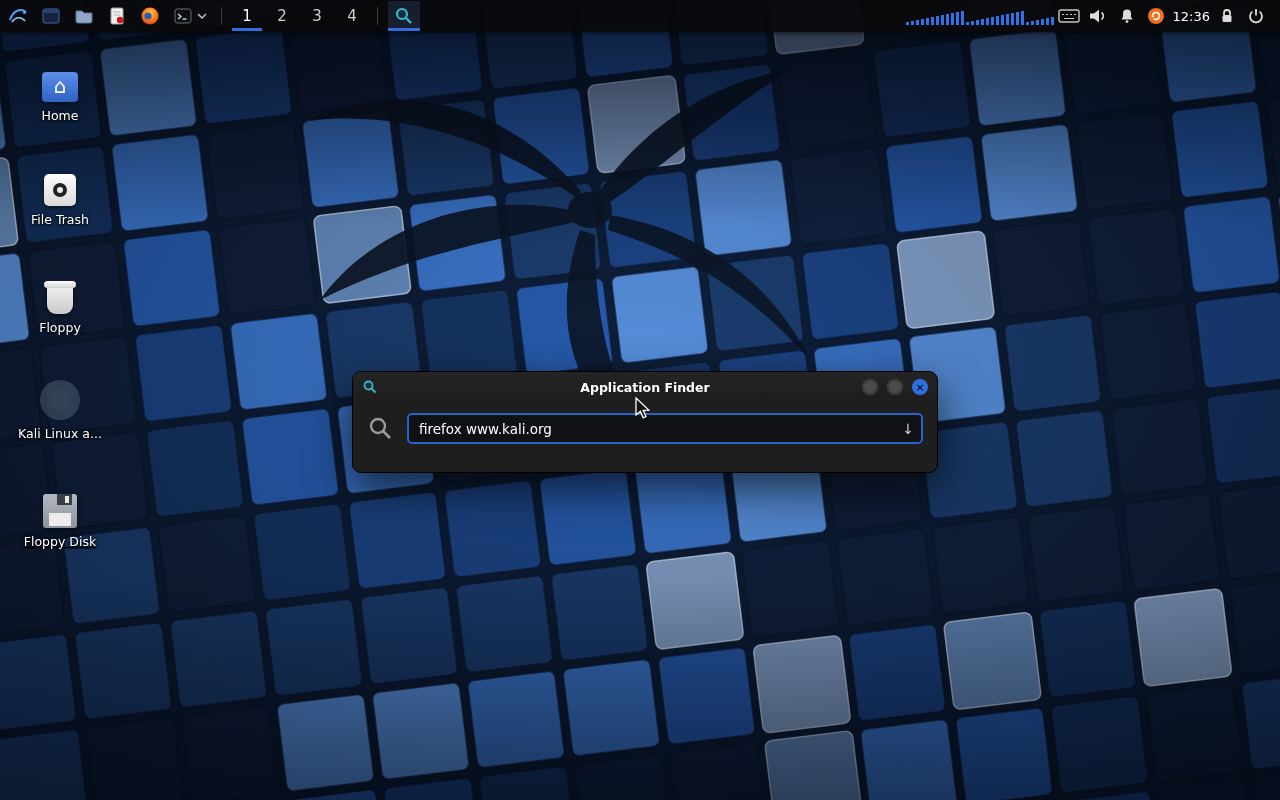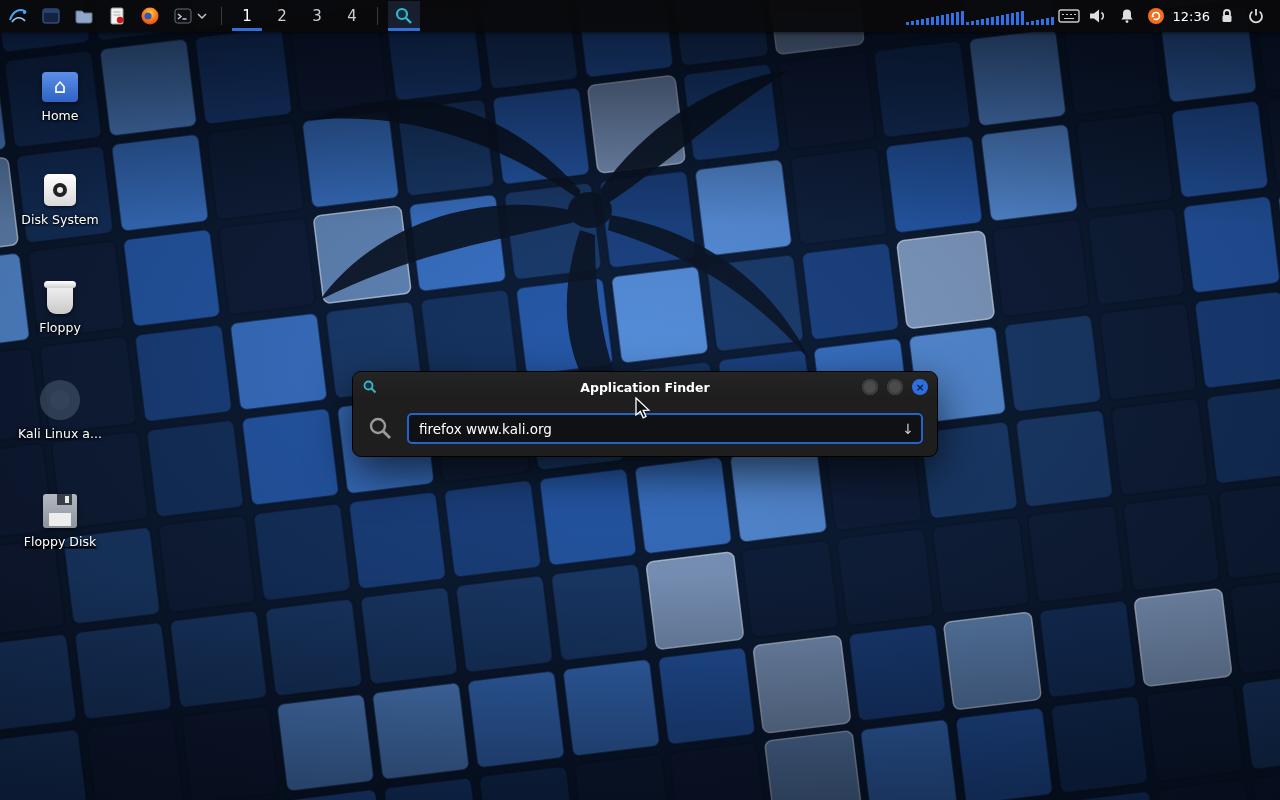--- a/index.html
+++ b/index.html
@@ -64,21 +64,21 @@
     box-shadow:0 16px 44px rgba(0,0,0,.65); overflow:hidden; }
   .finder-titlebar { height:30px; background:linear-gradient(#242424,#1d1d1d);
     display:flex; align-items:center; padding:4px 9px; position:relative; }
   .finder-title { position:absolute; left:0; right:0; text-align:center; color:#ffffff;
     font-size:12.5px; font-weight:bold; pointer-events:none; }
   .win-controls { margin-left:auto; display:flex; align-items:center; gap:9px; z-index:2; }
   .wbtn { width:16px; height:16px; border-radius:50%; background:#4b4b4b;
     box-shadow:inset 0 0 0 2px #3b3b3b; }
   .wbtn.close { background:#2e6fe0; box-shadow:none; display:flex; align-items:center; justify-content:center;
     color:#0a1c38; font-size:11px; font-weight:bold; line-height:1; }
-  .finder-body { padding:11px 14px 12px; }
+  .finder-body { padding:11px 14px 28px; }
   .search-row { display:flex; align-items:center; gap:13px; }
   .input-wrap { position:relative; flex:1; }
   .search-input { width:100%; height:31px; background:#101114; color:#ffffff;
     border:2px solid #2563c9; border-radius:5px; padding:0 30px 0 10px;
     font-size:13.5px; font-family:"DejaVu Sans", sans-serif; outline:none; }
   .dd-arrow { position:absolute; right:9px; top:50%; transform:translateY(-52%);
     color:#cfcfcf; font-size:14px; cursor:default; }
   .btn-row { display:flex; justify-content:space-between; margin-top:11px; }
   .btn { display:inline-flex; align-items:center; gap:7px; background:linear-gradient(#414141,#363636);
     border:1px solid #141414; border-radius:4px; color:#eaeaea; font-size:13px;
@@ -503,21 +503,21 @@
           <div class="icon-home">⌂</div>
         </div>
       <div class="lbl">Home</div>
     </div>
     <div class="dicon" style="top:118px;">
       <div class="art">
           <div class="icon-drive">
             <div class="ring"></div>
           </div>
         </div>
-      <div class="lbl">Disk System</div>
+      <div class="lbl">File Trash</div>
     </div>
     <div class="dicon" style="top:226px;">
       <div class="art">
           <div class="icon-trash"></div>
         </div>
       <div class="lbl">Floppy</div>
     </div>
     <div class="dicon" style="top:332px;">
       <div class="art">
           <div class="icon-kali">

